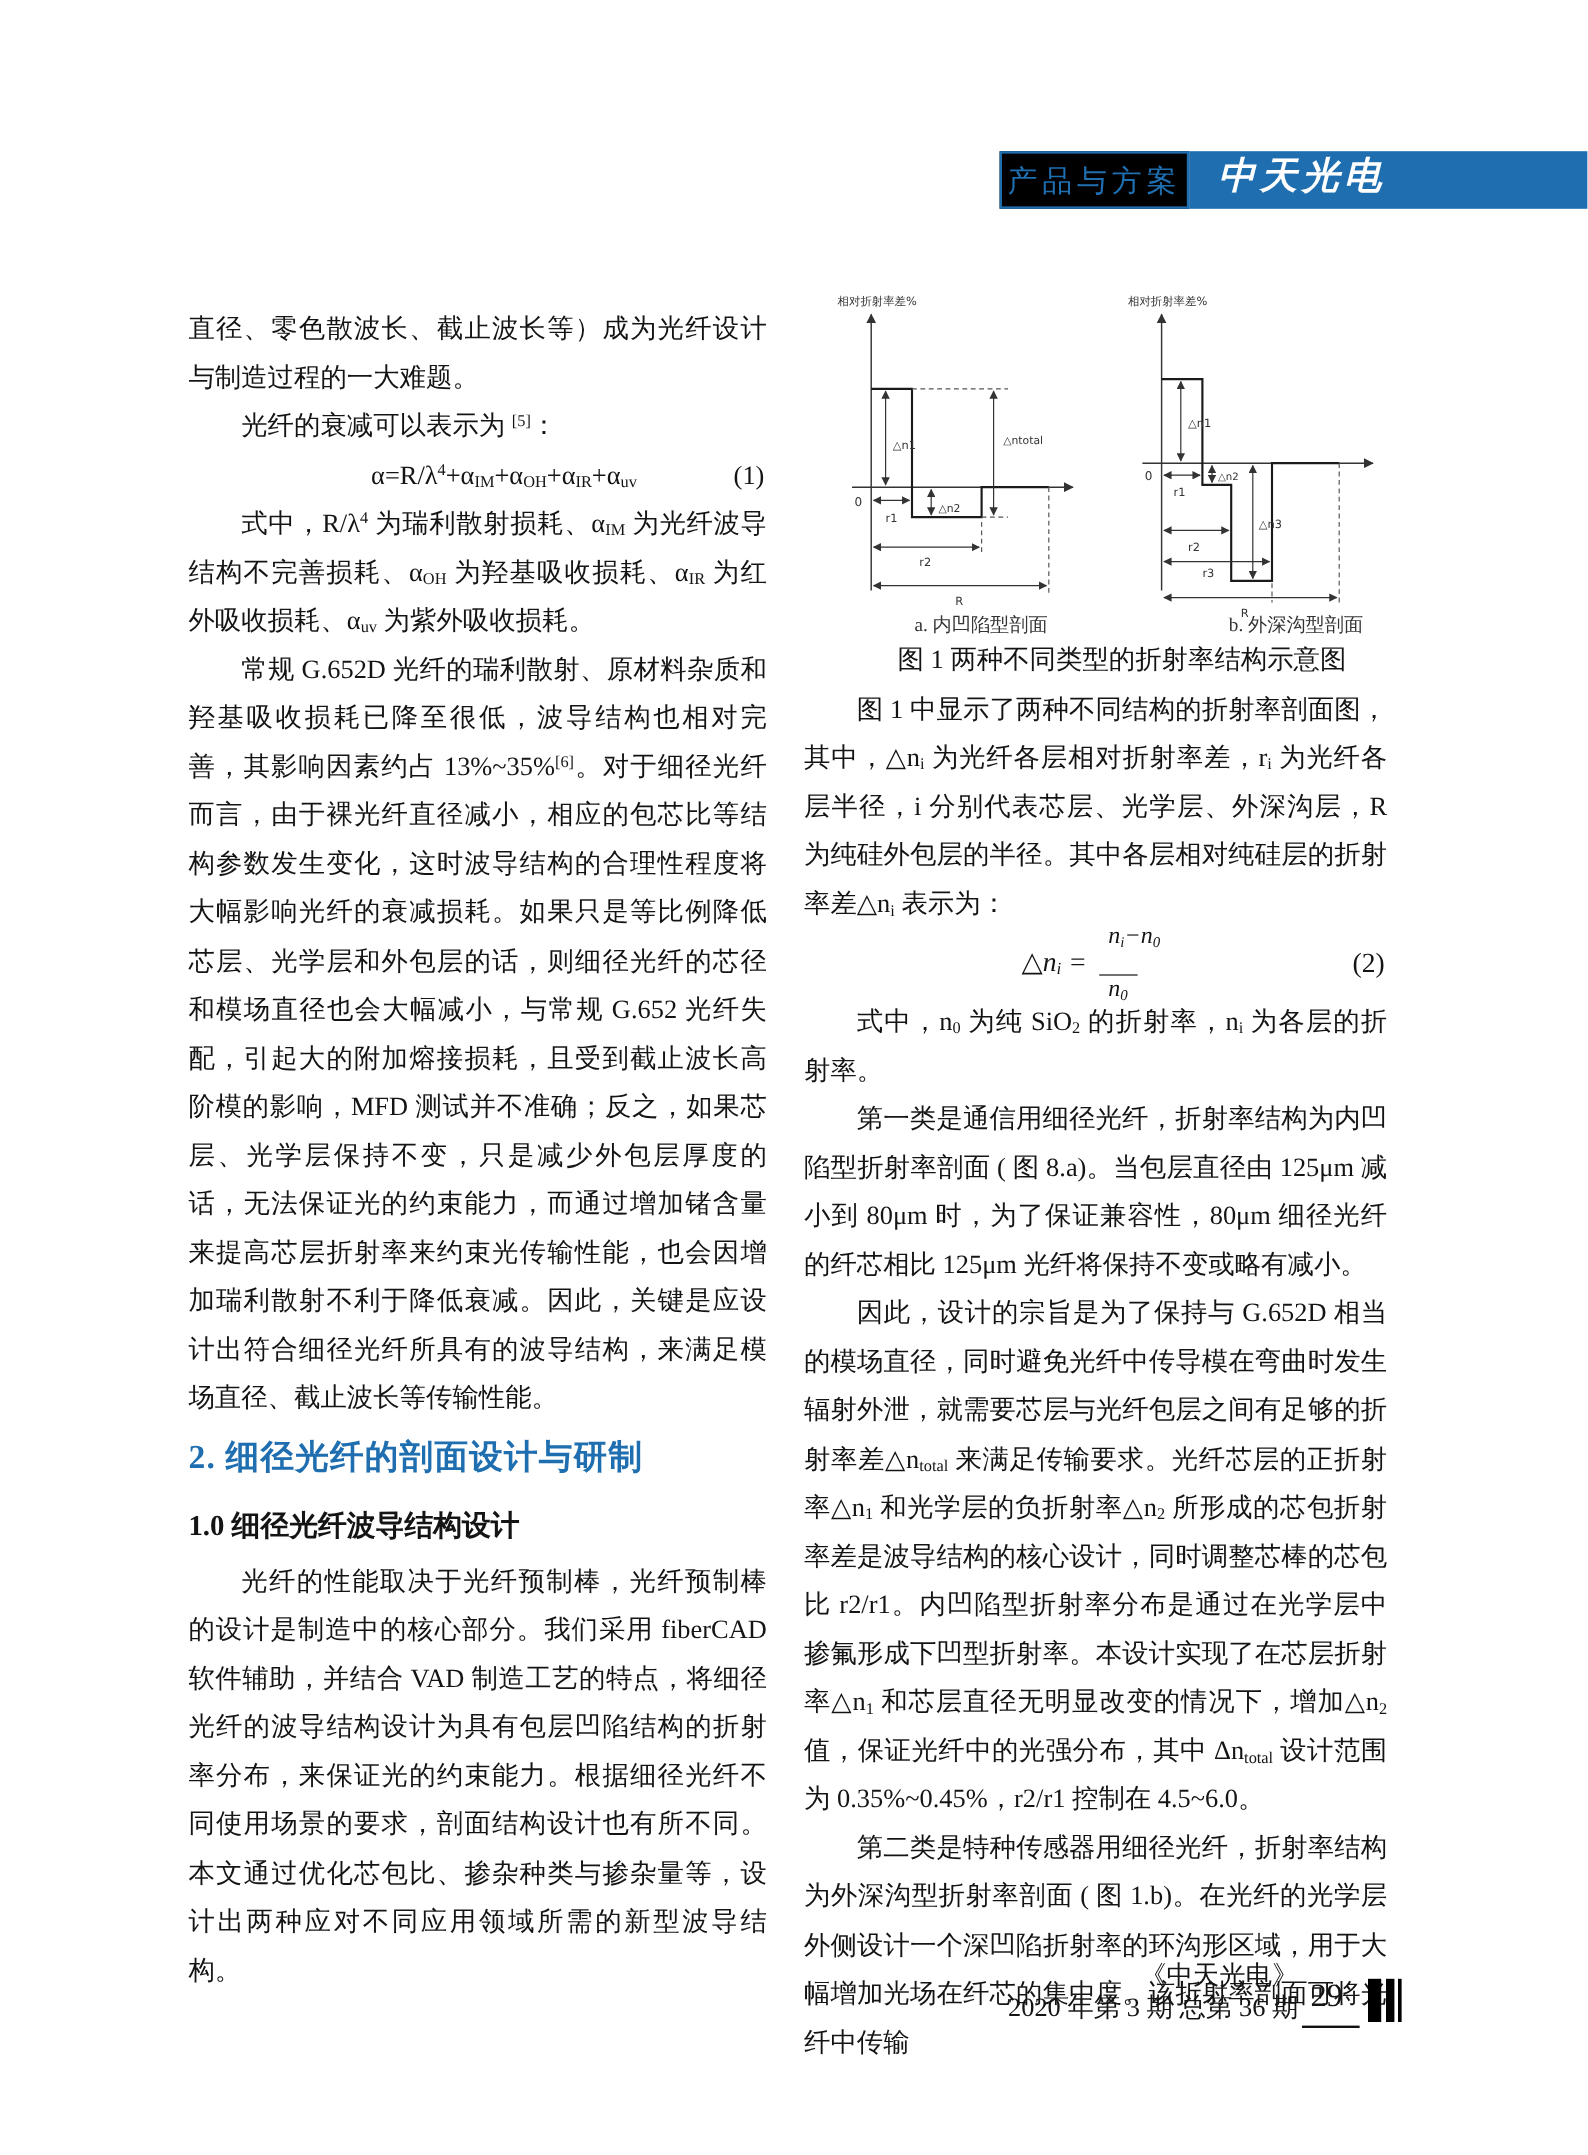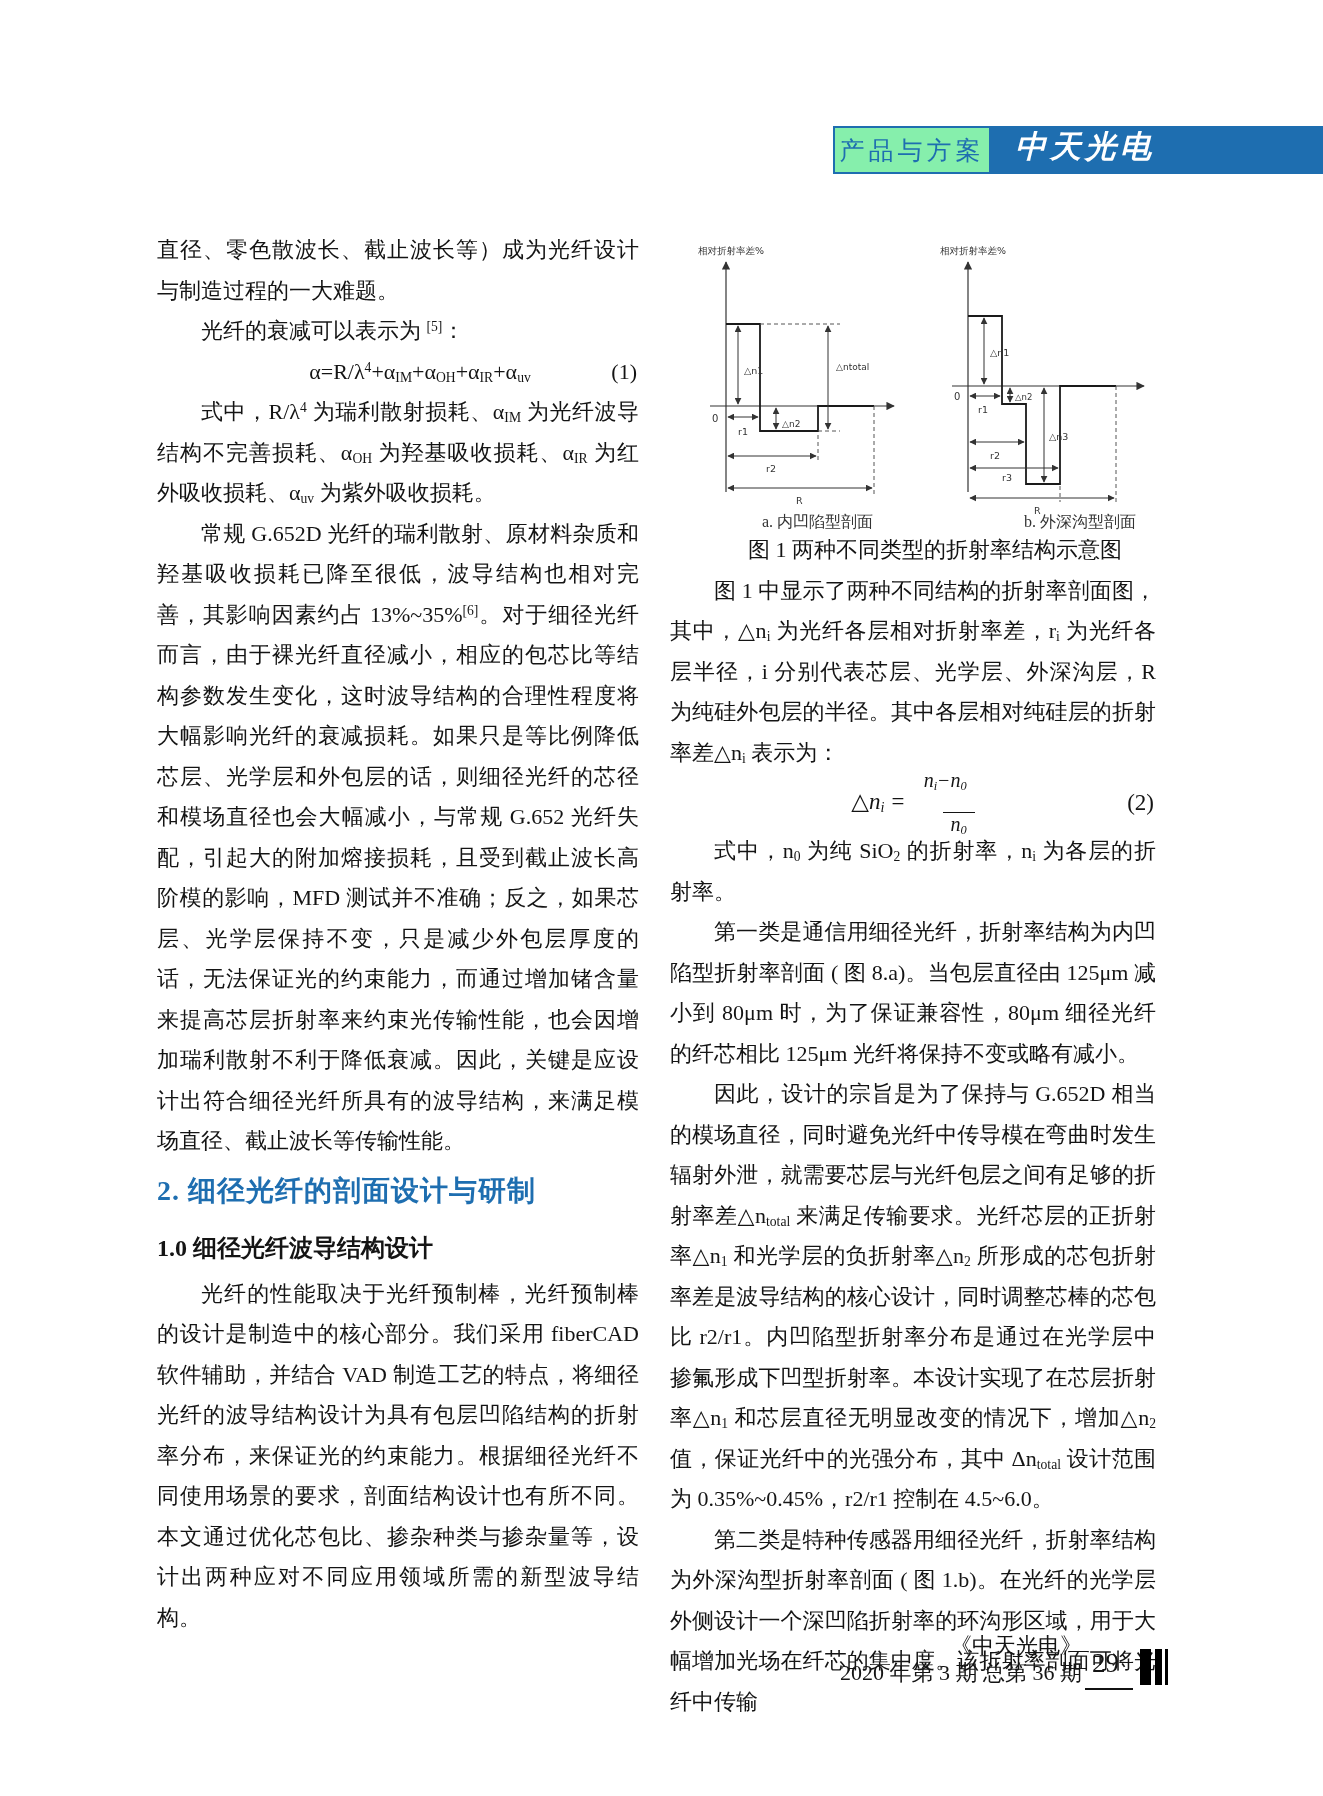--- a/index.html
+++ b/index.html
@@ -5,45 +5,45 @@
   :root { --accent:#1e6eb0; }
   html,body { margin:0; padding:0; }
   body {
     width:1323px; height:1796px; position:relative; background:#ffffff;
     font-family:"Liberation Serif","DejaVu Serif",serif; color:#141414;
     overflow:hidden;
   }
   
   .header-tag {
     position:absolute; left:833px; top:126px; width:158px; height:48px;
-    border:2px solid var(--accent); box-sizing:border-box; background:#86efac;
+    border:2px solid var(--accent); box-sizing:border-box; background:#000000;
     display:flex; align-items:center; justify-content:center;
     font-size:25px; color:var(--accent); letter-spacing:4px;
     font-family:"Liberation Sans","DejaVu Sans",sans-serif;
   }
   .header-band {
     position:absolute; left:991px; top:126px; width:332px; height:48px;
     background:var(--accent); color:#fff; display:flex; align-items:flex-start;
     font-size:31px; font-weight:bold; font-style:italic; letter-spacing:4px;
     padding-left:24px; box-sizing:border-box;
   }
   
   .col { position:absolute; font-size:22px; line-height:40.5px; text-align:justify; text-justify:inter-ideograph; }
   .col-left  { left:157px; top:230px; width:482px; }
   .col-right { left:670px; top:228px; width:486px; }
   p.para { margin:0; text-indent:2em; }
-  p.para.noindent { text-indent:0; }
+  p.para.noindent { text-indent:0;margin-top:24px; }
   sup { font-size:0.62em; position:relative; top:-0.5em; vertical-align:baseline; line-height:0; }
   sub { font-size:0.62em; position:relative; top:0.25em;  vertical-align:baseline; line-height:0; }
   
   .formula-row { position:relative; text-align:center; text-indent:0; margin:0; }
   .formula-row .f-num { position:absolute; right:2px; top:0; font-style:normal; }
   .formula2 { height:58px; display:flex; align-items:center; justify-content:center; font-style:italic; font-size:23px; }
   .formula2 .f-num { top:10px; }
-  .frac { display:inline-flex; flex-direction:column; align-items:flex-end; margin-left:10px; font-size:20px; line-height:1.15;gap:20px; }
+  .frac { display:inline-flex; flex-direction:column; align-items:flex-start; margin-left:10px; font-size:20px; line-height:1.15;gap:20px; }
   .frac .den { border-top:1.6px solid #141414; padding:0 8px; }
   .frac .num { padding:0 8px; }
   h2.sec {
     margin:6px 0 0 0; font-size:28px; line-height:46px; font-weight:bold;
     color:var(--accent); text-indent:0; text-align:left; letter-spacing:1px;
   }
   h3.subsec { margin:14px 0 6px 0; font-size:24px; line-height:40px; font-weight:bold; text-indent:0; text-align:left; }
   
   .fig-wrap { position:relative; height:302px; }
   .fig-svg { position:absolute; top:12px; }

